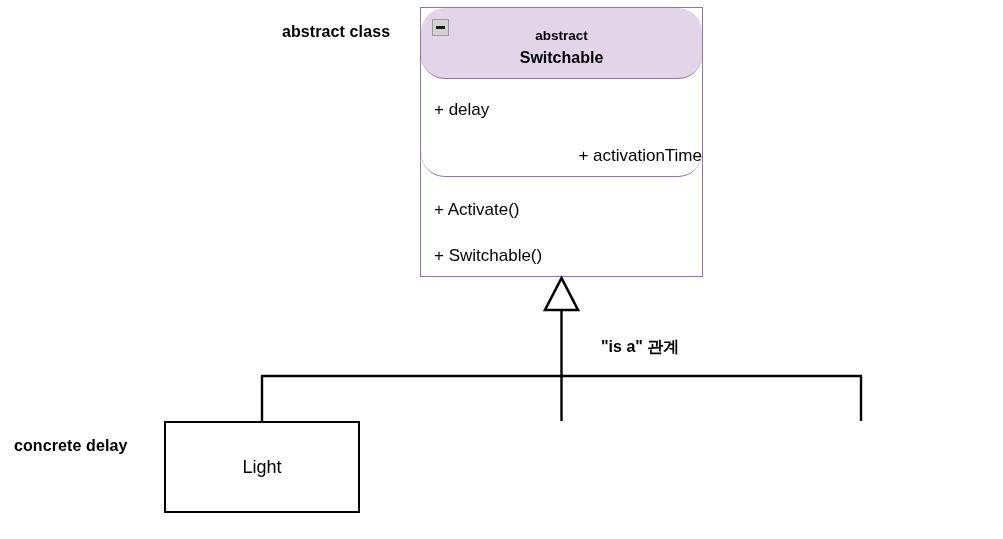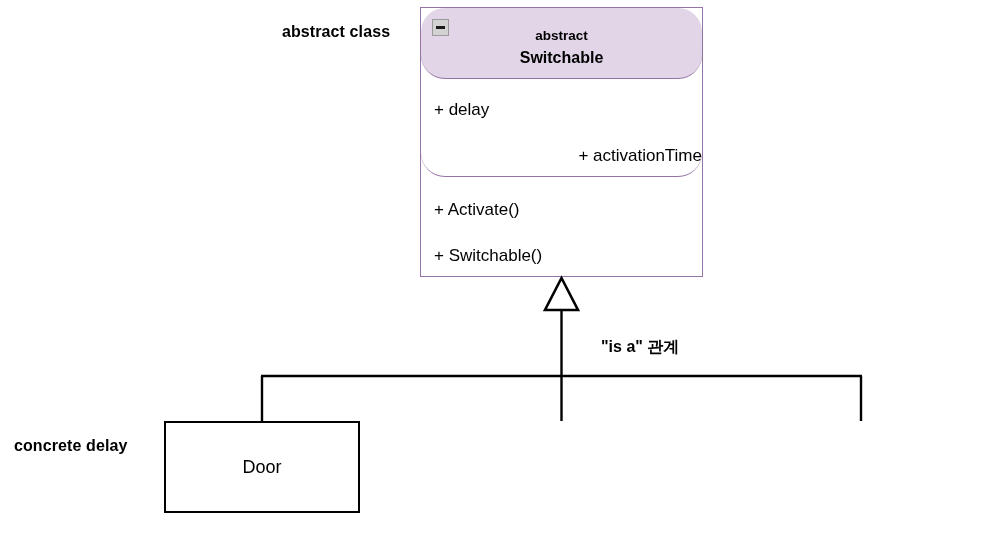--- a/index.html
+++ b/index.html
@@ -207,18 +207,18 @@
     <line x1="262" y1="376" x2="262" y2="421" stroke="#000000" stroke-width="2.4"></line>
 
     <line x1="561.5" y1="376" x2="561.5" y2="421" stroke="#000000" stroke-width="2.4"></line>
 
     <line x1="861" y1="376" x2="861" y2="421" stroke="#000000" stroke-width="2.4"></line>
   </svg>
 
   <div id="rel-label">"is a" 관계</div>
 
   <div class="concrete-box" id="box-light">
-    <span class="concrete-label">Door</span>
+    <span class="concrete-label">Light</span>
   </div>
 
 
 
 </div>
 
 </body></html>

